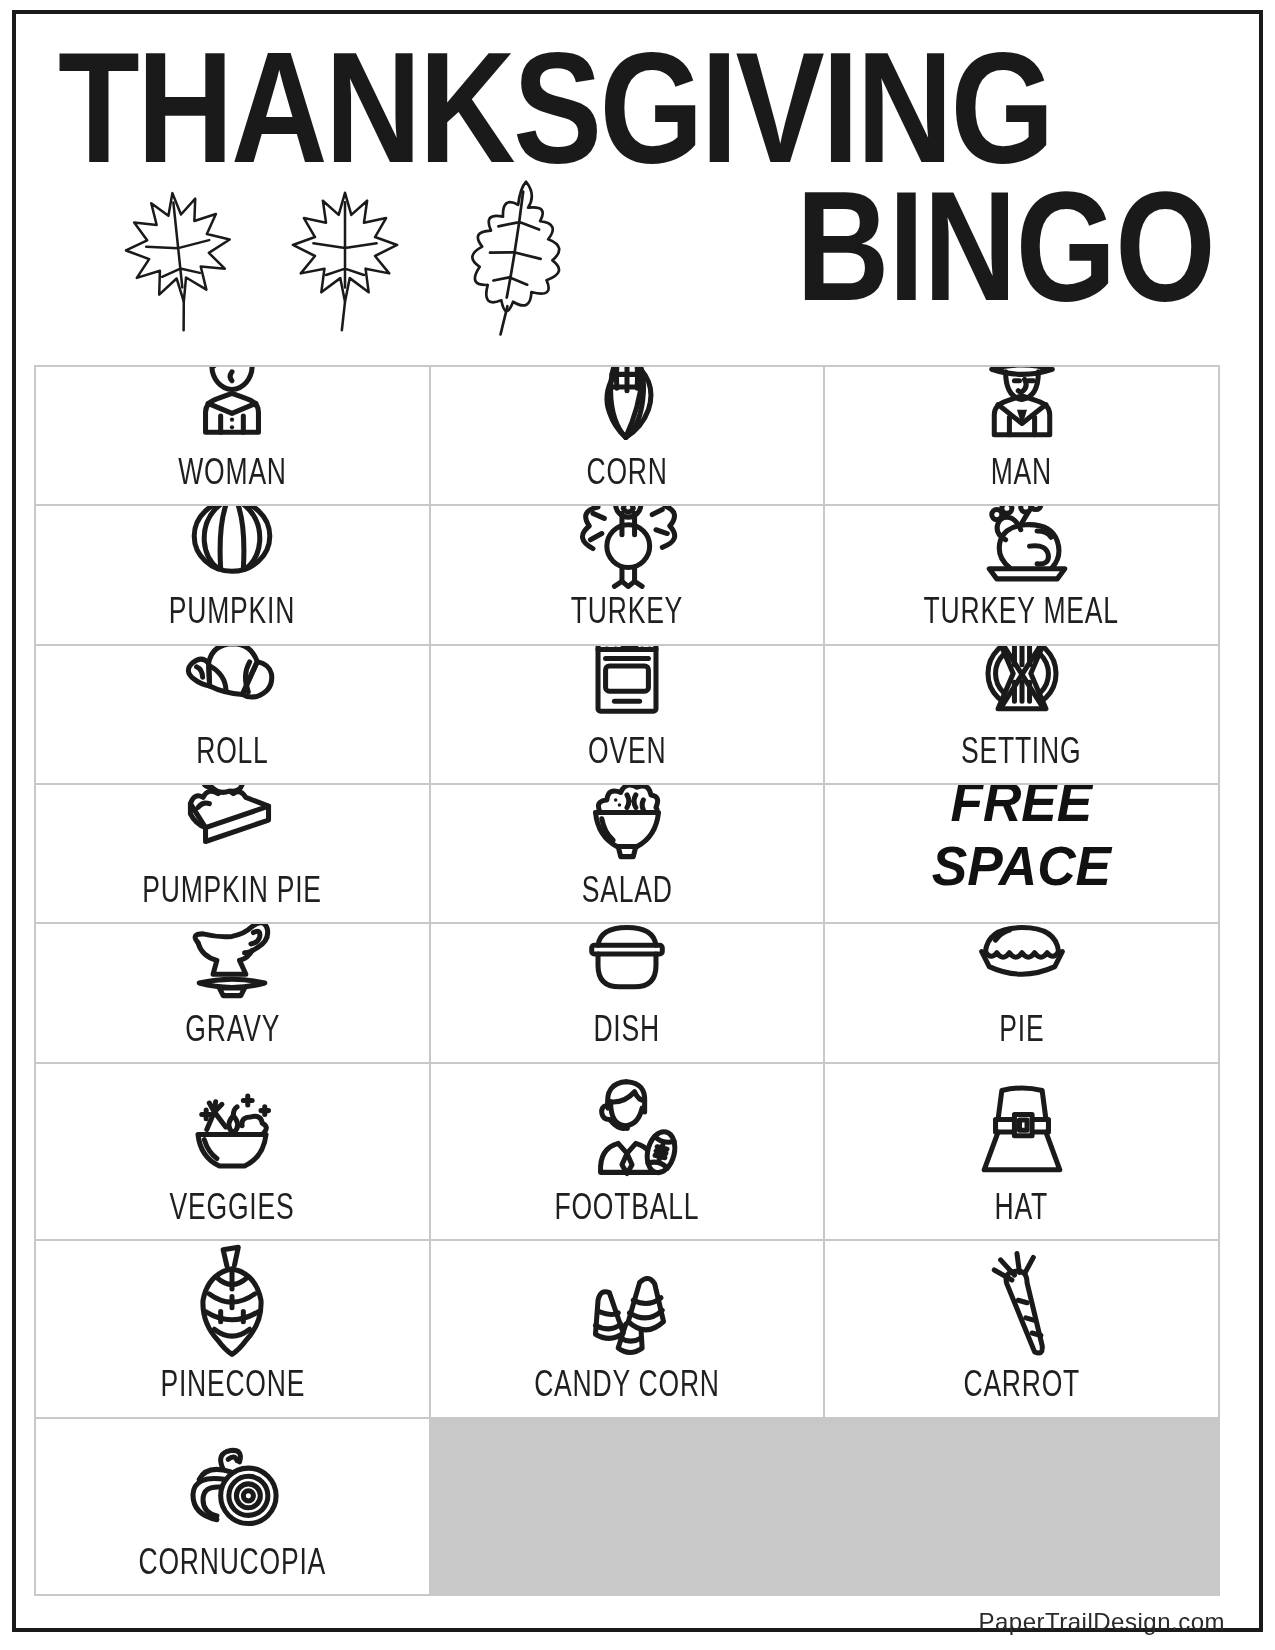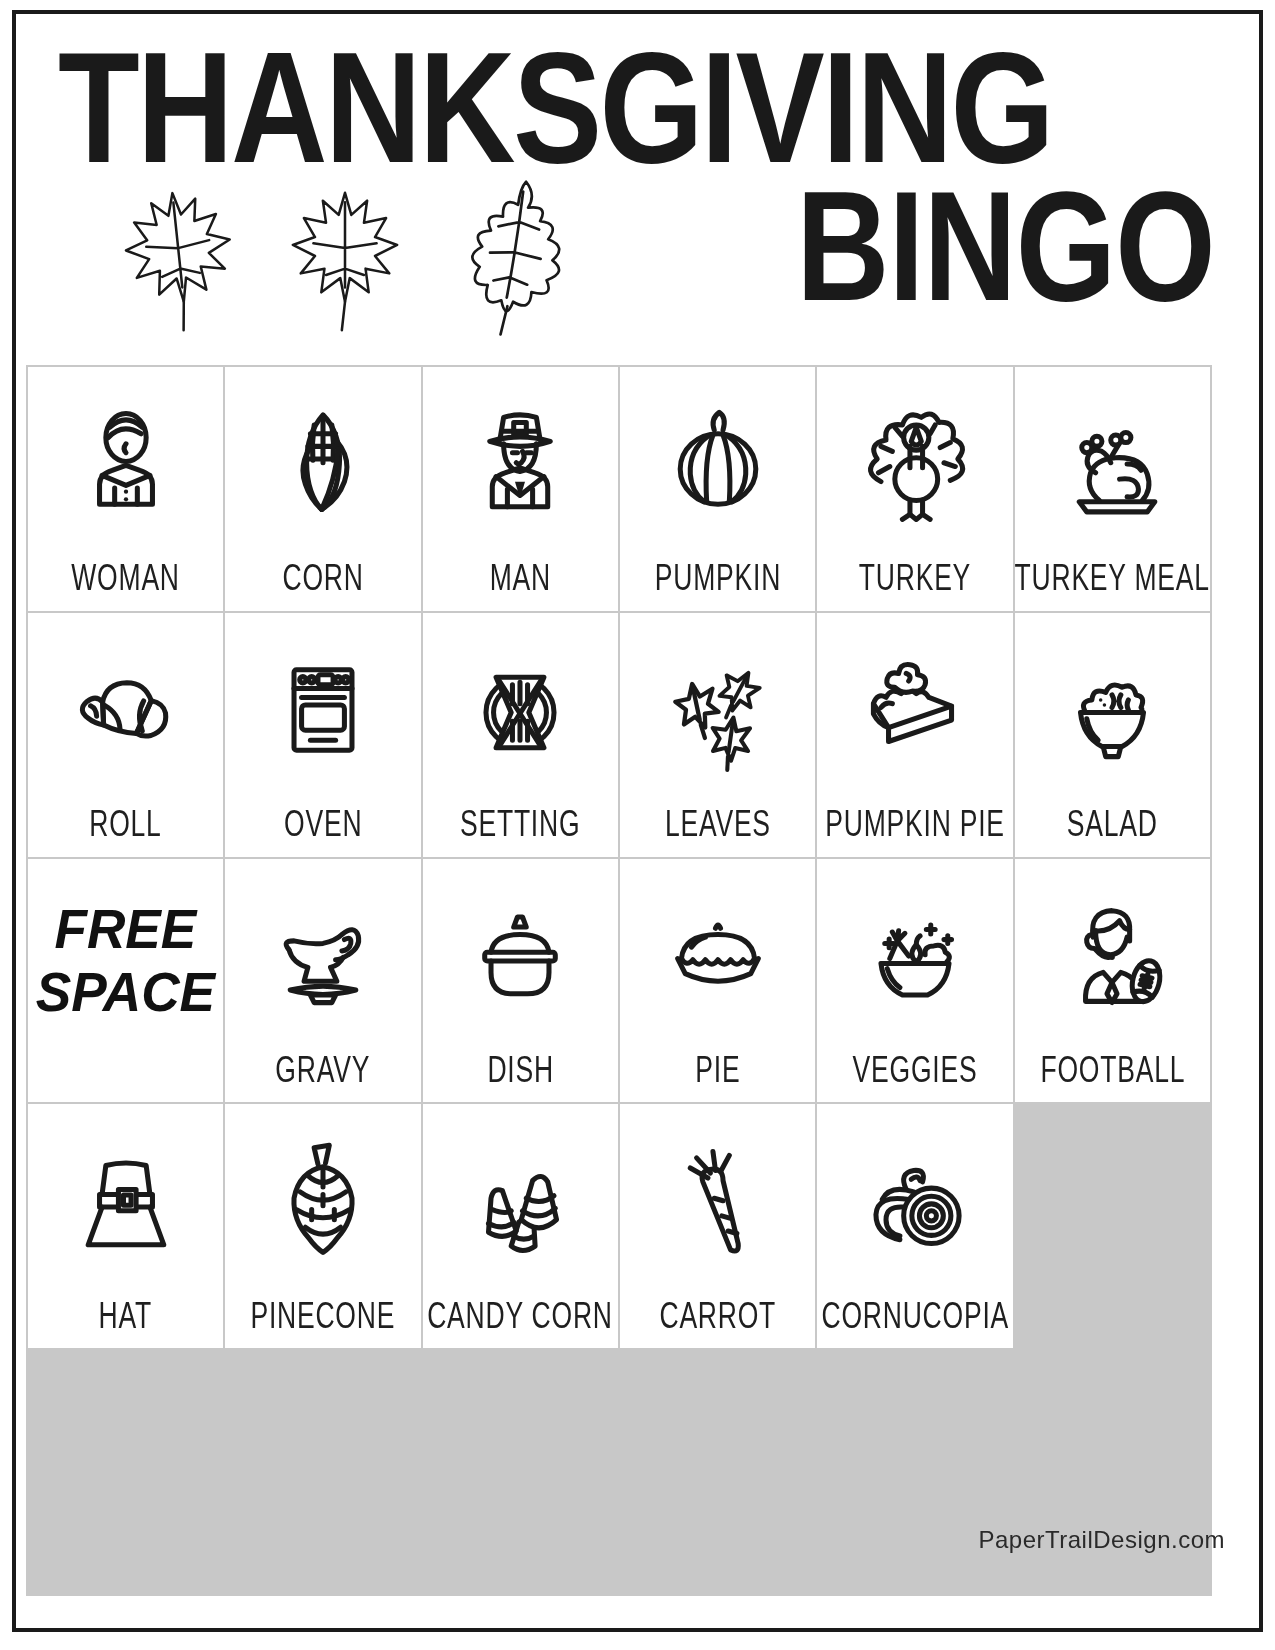--- a/index.html
+++ b/index.html
@@ -19,41 +19,41 @@
   .title-2{
     position:absolute;right:60px;top:168px;
     font-size:150px;font-weight:bold;line-height:1;letter-spacing:-1px;
     transform:scale(0.86,1.04);transform-origin:right top;white-space:nowrap;
   }
   .leaf-row{position:absolute;left:100px;top:170px;display:flex;gap:8px;}
   .leaf-row svg{width:158px;height:172px;}
   .leaf-row svg:nth-child(1){transform:rotate(-6deg);}
   .leaf-row svg:nth-child(3){transform:rotate(7deg);width:170px;}
   .bingo-grid{
-    position:absolute;left:26px;top:365px;width:1182px;height:1227px;
-    display:grid;grid-template-columns:repeat(6,1fr);grid-template-rows:repeat(5,1fr);
+    position:absolute;left:34px;top:365px;width:1182px;height:1227px;
+    display:grid;grid-template-columns:repeat(3,1fr);grid-template-rows:repeat(5,1fr);
     background:var(--grid-line,#c8c8c8);gap:2px;border:2px solid var(--grid-line,#c8c8c8);
   }
   .cell{
     background:#fff;display:flex;flex-direction:column;align-items:center;
     justify-content:flex-end;padding-bottom:12px;overflow:hidden;
   }
   .icon-wrap{flex:1;display:flex;align-items:center;justify-content:center;width:100%;}
   .icon-wrap svg{width:126px;height:126px;}
   .cell-label{
     font-size:34px;letter-spacing:1px;color:#1f1f1f;white-space:nowrap;
     transform:scale(0.78,1.08);transform-origin:center bottom;line-height:1.1;
   }
   .free-cell{justify-content:center;padding-bottom:40px;font-style:italic;}
   .free-text{
     font-weight:bold;font-size:56px;line-height:1.14;text-align:center;
     letter-spacing:0px;transform:scale(0.95,1);color:#111;
   }
   .footer-credit{
-    position:absolute;right:50px;top:1526px;font-size:24px;letter-spacing:0.5px;color:#2a2a2a;
+    position:absolute;right:50px;top:1608px;font-size:24px;letter-spacing:0.5px;color:#2a2a2a;
   }
 </style>
 </head>
 <body style="--ink: #1a1a1a; --grid-line: #c8c8c8;">
 
 <div class="page-border"></div>
 
 <div class="title-1">THANKSGIVING</div>
 <div class="title-2">BINGO</div>
 
@@ -242,46 +242,20 @@
             <path d="M33 26 L66 78 M67 26 L34 78"></path>
           </g>
         </svg>
       </div>
       <span class="cell-label">SETTING</span>
     </div>
     <div class="cell">
       <div class="icon-wrap">
         <svg viewBox="0 0 100 100">
           <g fill="none" stroke="#1a1a1a" stroke-width="4" stroke-linecap="round" stroke-linejoin="round">
-            <g stroke-width="3.4">
-              <g transform="translate(33 46) rotate(-12)">
-                <path d="M0 -17 L4 -6 L15 -10 L9 1 L16 9 L5 8 L3 19 L-3 9 L-13 13 L-9 2 L-16 -6 L-5 -6 Z"></path>
-                <path d="M0 16 L1 27"></path>
-                <path d="M0 -13 L0 12"></path>
-              </g>
-              <g transform="translate(67 34) rotate(28) scale(0.9)">
-                <path d="M0 -17 L4 -6 L15 -10 L9 1 L16 9 L5 8 L3 19 L-3 9 L-13 13 L-9 2 L-16 -6 L-5 -6 Z"></path>
-                <path d="M0 16 L1 27"></path>
-                <path d="M0 -13 L0 12"></path>
-              </g>
-              <g transform="translate(60 72) rotate(8) scale(0.95)">
-                <path d="M0 -17 L4 -6 L15 -10 L9 1 L16 9 L5 8 L3 19 L-3 9 L-13 13 L-9 2 L-16 -6 L-5 -6 Z"></path>
-                <path d="M0 16 L1 27"></path>
-                <path d="M0 -13 L0 12"></path>
-              </g>
-            </g>
-          </g>
-        </svg>
-      </div>
-      <span class="cell-label">LEAVES</span>
-    </div>
-    <div class="cell">
-      <div class="icon-wrap">
-        <svg viewBox="0 0 100 100">
-          <g fill="none" stroke="#1a1a1a" stroke-width="4" stroke-linecap="round" stroke-linejoin="round">
             <path d="M17 45 Q20 36 27 40 Q31 32 39 37 Q44 31 51 37 Q57 33 61 40 L79 47 L29 64 Z"></path>
             <path d="M17 45 V53 Q21 61 29 64"></path>
             <path d="M29 64 V75 L79 58 V47"></path>
             <path d="M23 48 Q27 43 32 45"></path>
             <path d="M34 32 Q26 32 28 25 Q30 19 37 21 Q38 13 46 14 Q53 15 52 22 Q60 23 58 30 Q56 36 48 35 Q40 38 34 32 Z" fill="#fff"></path>
             <path d="M43 21 q5 2 2 6"></path>
           </g>
         </svg>
       </div>
       <span class="cell-label">PUMPKIN PIE</span>

